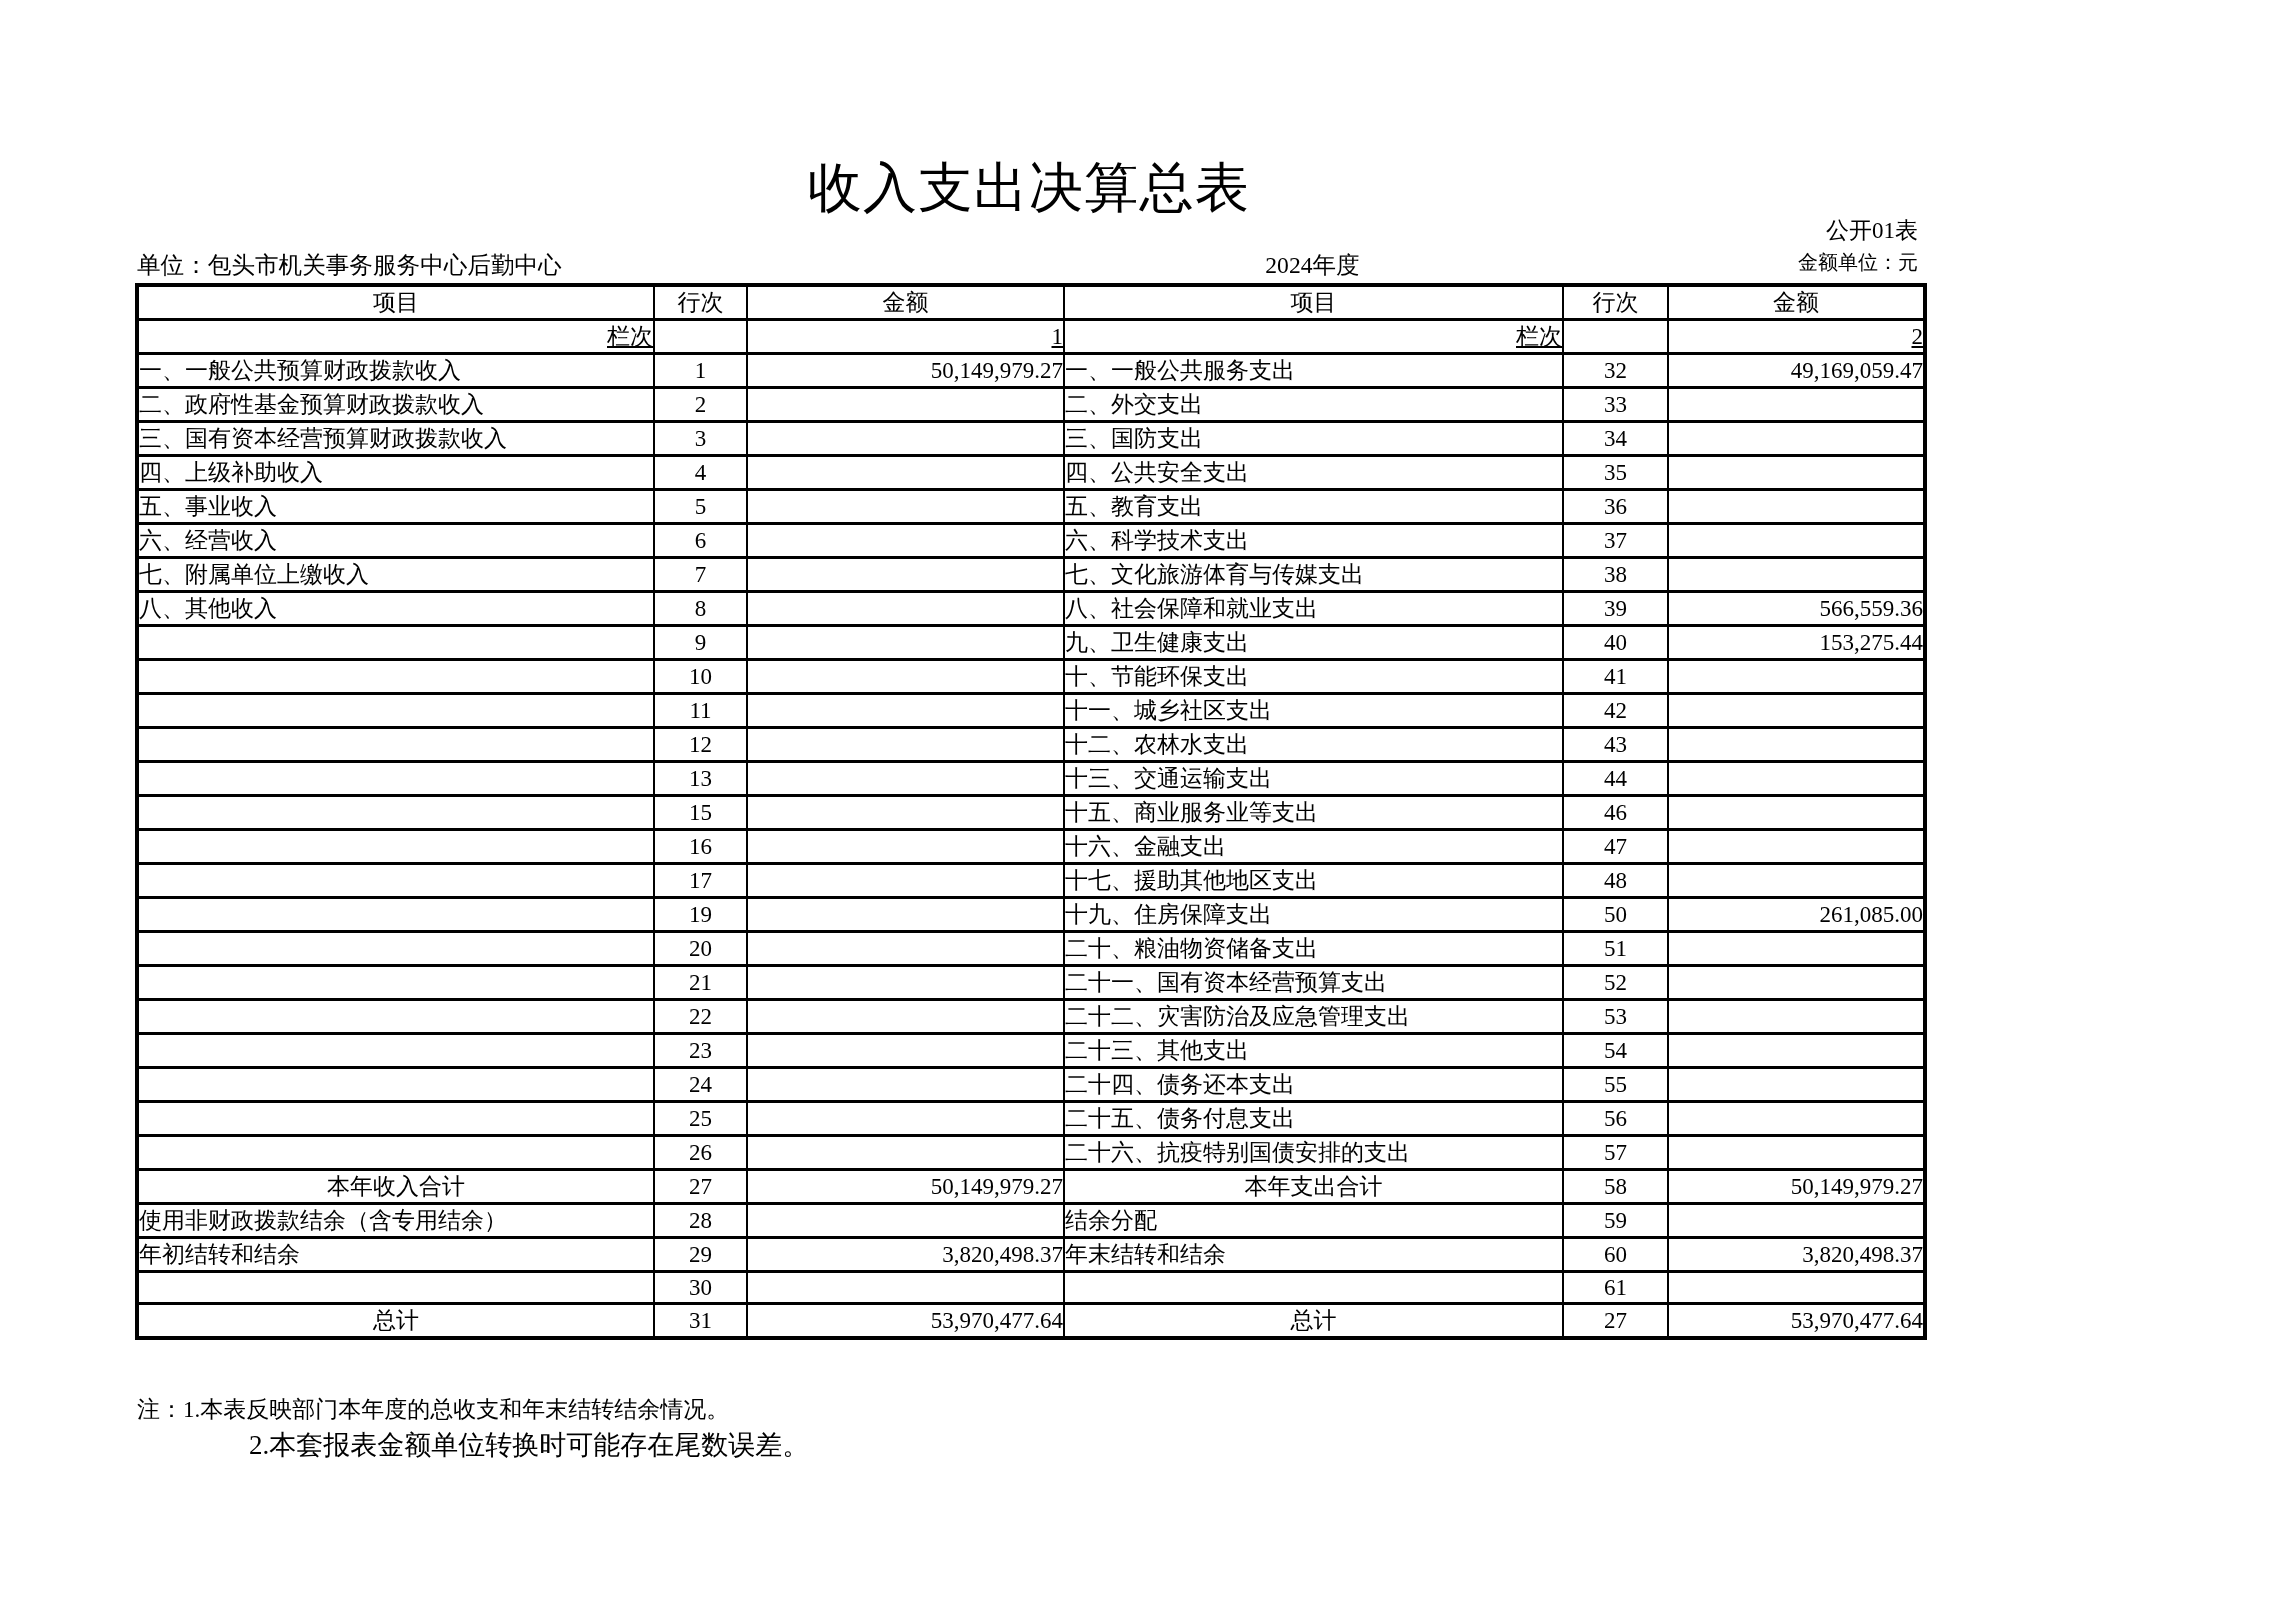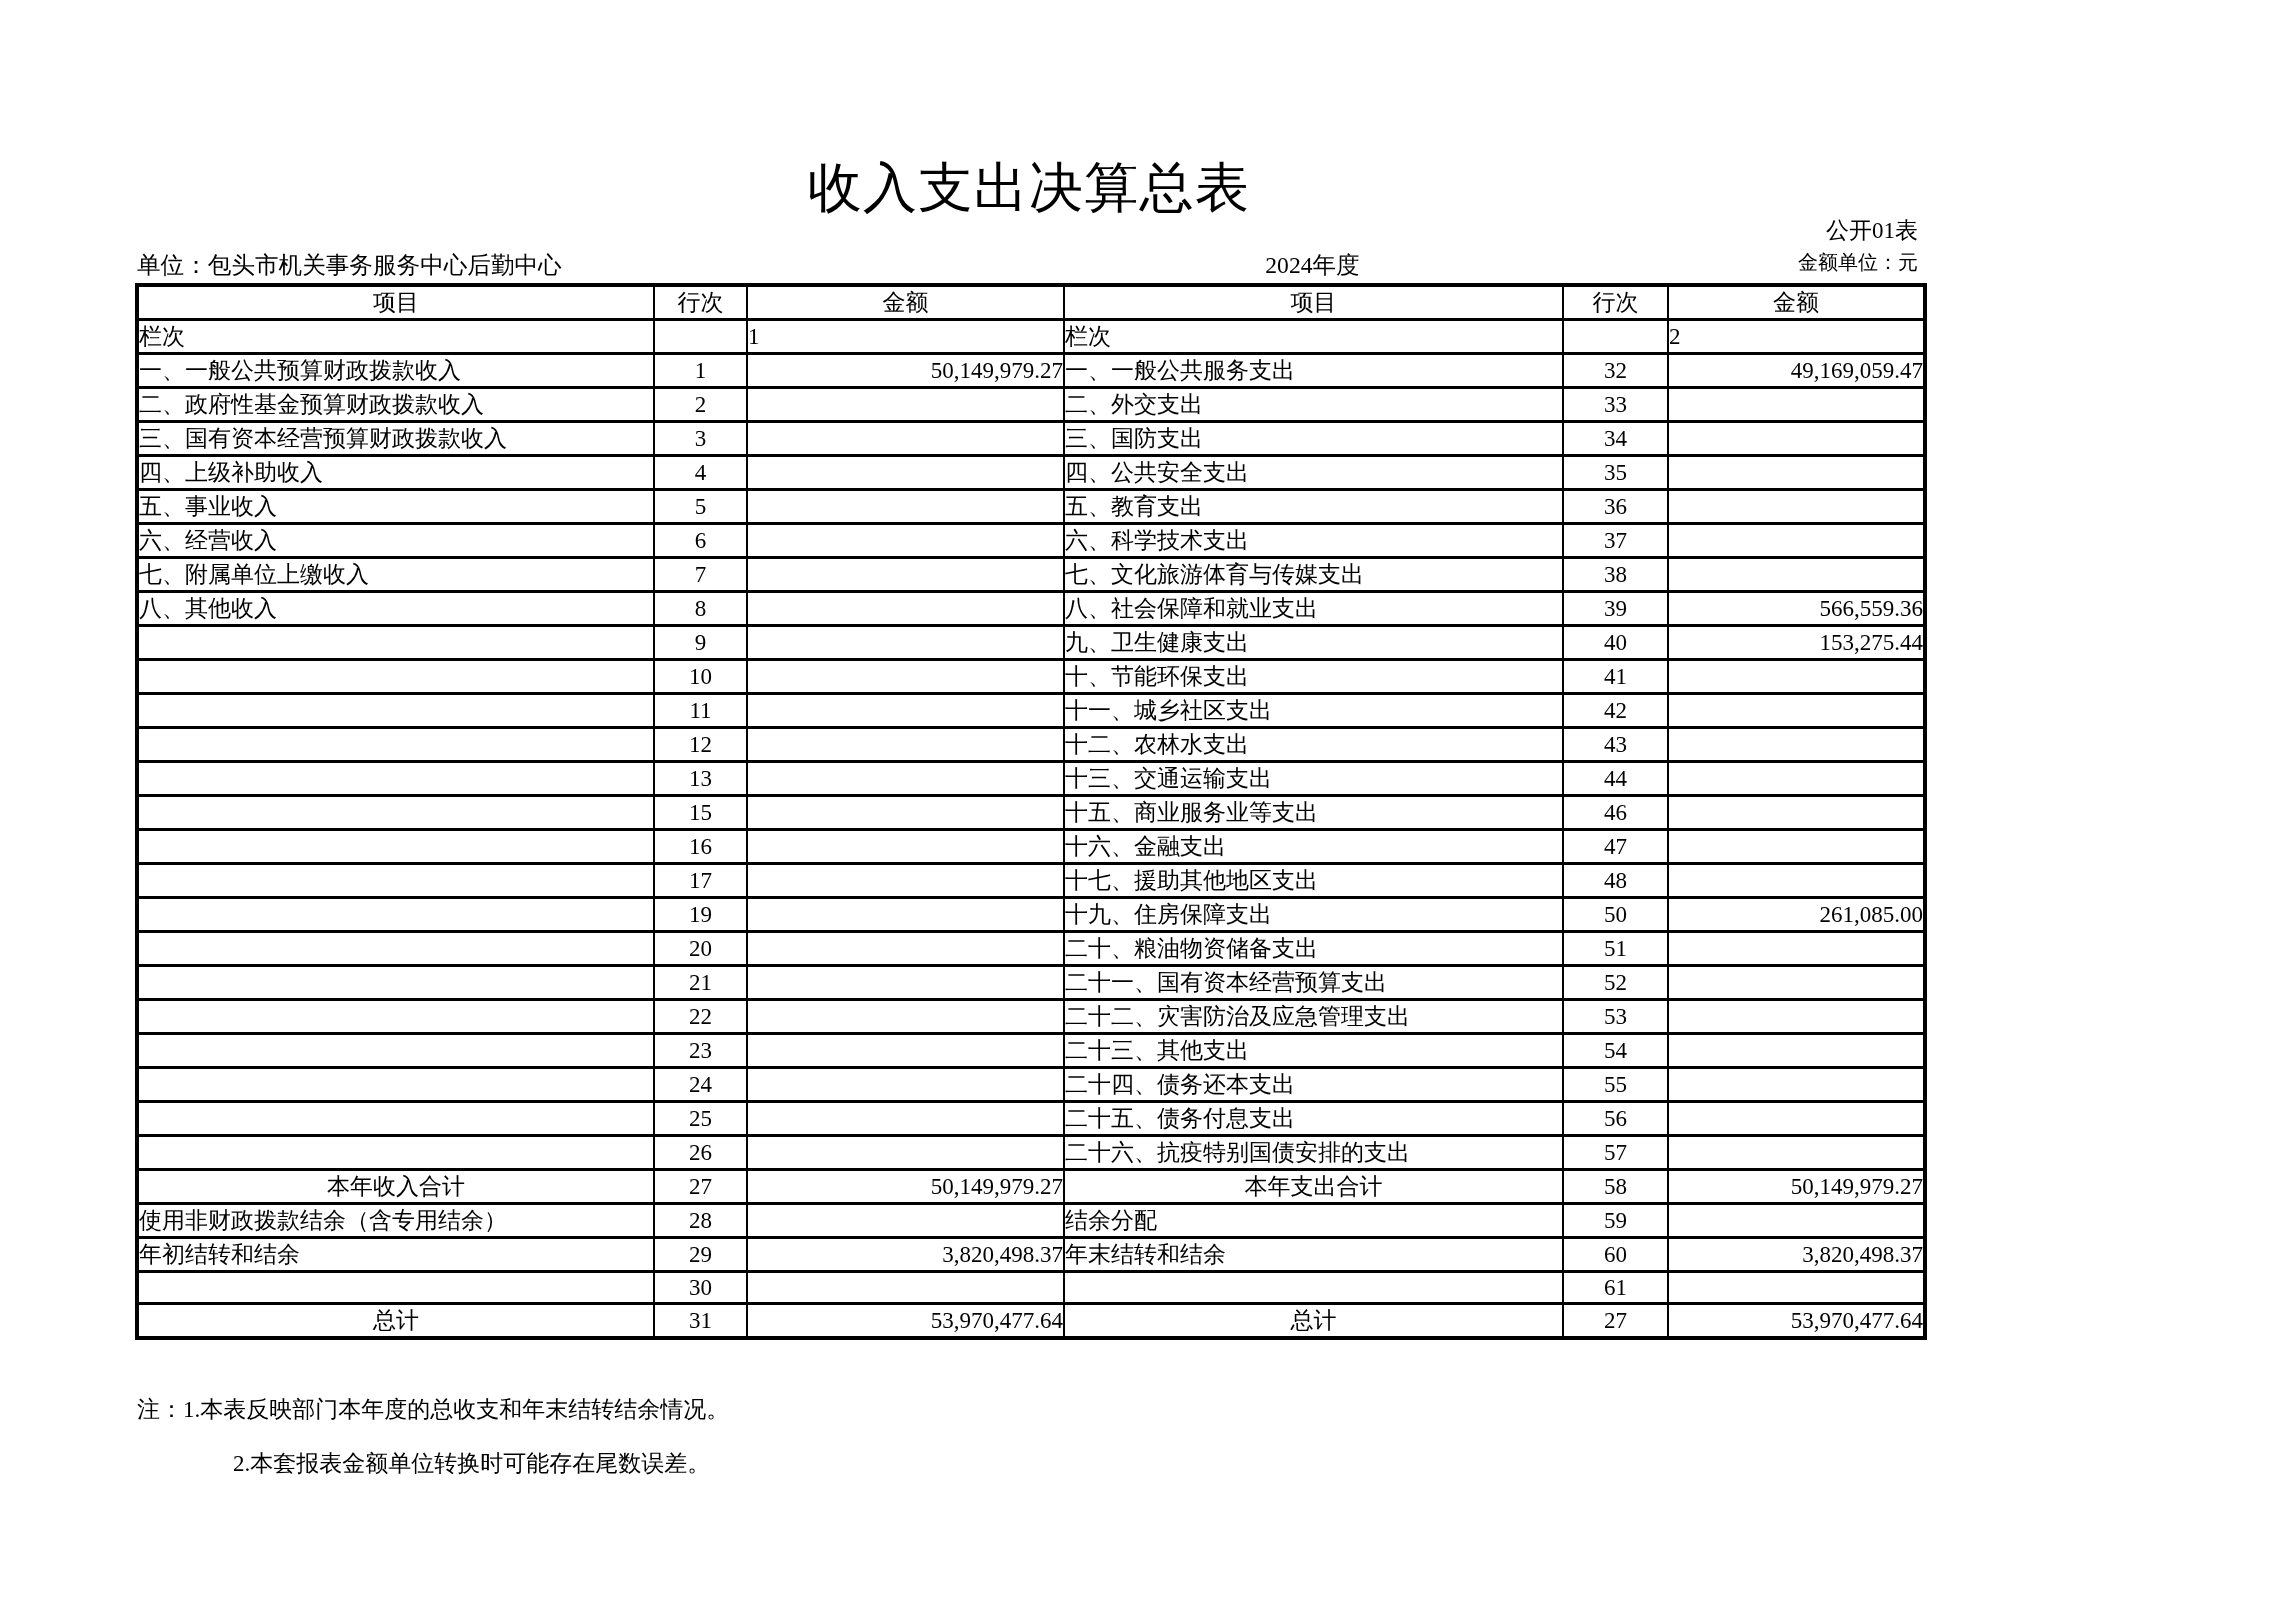--- a/index.html
+++ b/index.html
@@ -17,29 +17,29 @@
   table#main{position:absolute;left:135px;top:283px;width:1788px;
              border-collapse:collapse;table-layout:fixed;
              border:4.6px solid #000;}
   #main td{border:2px solid #000;border-top-width:3.3px;border-bottom-width:3.3px;
            font-size:23px;overflow:hidden;white-space:nowrap;vertical-align:middle;
            padding:0;}
   tr.h1{height:37px;} tr.h2{height:33px;} tr.h3{height:33px;}
   tr.data{height:32px;}
   tr.h1 td{font-size:25px;text-align:center;border-bottom-width:4.6px;}
   tr.h2 td{font-size:23.6px;text-align:center;}
-  tr.h3 td{font-size:23.6px;text-align:left;border-bottom-width:4.6px;}
+  tr.h3 td{font-size:23.6px;text-align:right;border-bottom-width:4.6px;text-decoration:underline;}
   td.item{text-align:left;padding-left:6.5px;}
   td.item.center{text-align:center;padding-left:0;}
   td.lineno{text-align:center;font-size:25px;}
   td.amount{text-align:right;padding-right:19.6px;font-size:25px;}
   tr.thick-top td{border-top-width:4.6px;}
 
   #note-1{left:137px;top:1394px;font-size:23px;}
-  #note-2{left:233px;top:1427px;font-size:23px;margin-top:21px;}
+  #note-2{left:249px;top:1427px;font-size:27px;}
 </style>
 </head>
 <body>
 
 <div class="abs" id="doc-title">收入支出决算总表</div>
 <div class="abs" id="table-code">公开01表</div>
 <div class="abs" id="unit-line">单位：包头市机关事务服务中心后勤中心</div>
 <div class="abs" id="year-line">2024年度</div>
 <div class="abs" id="unit-note">金额单位：元</div>
 

